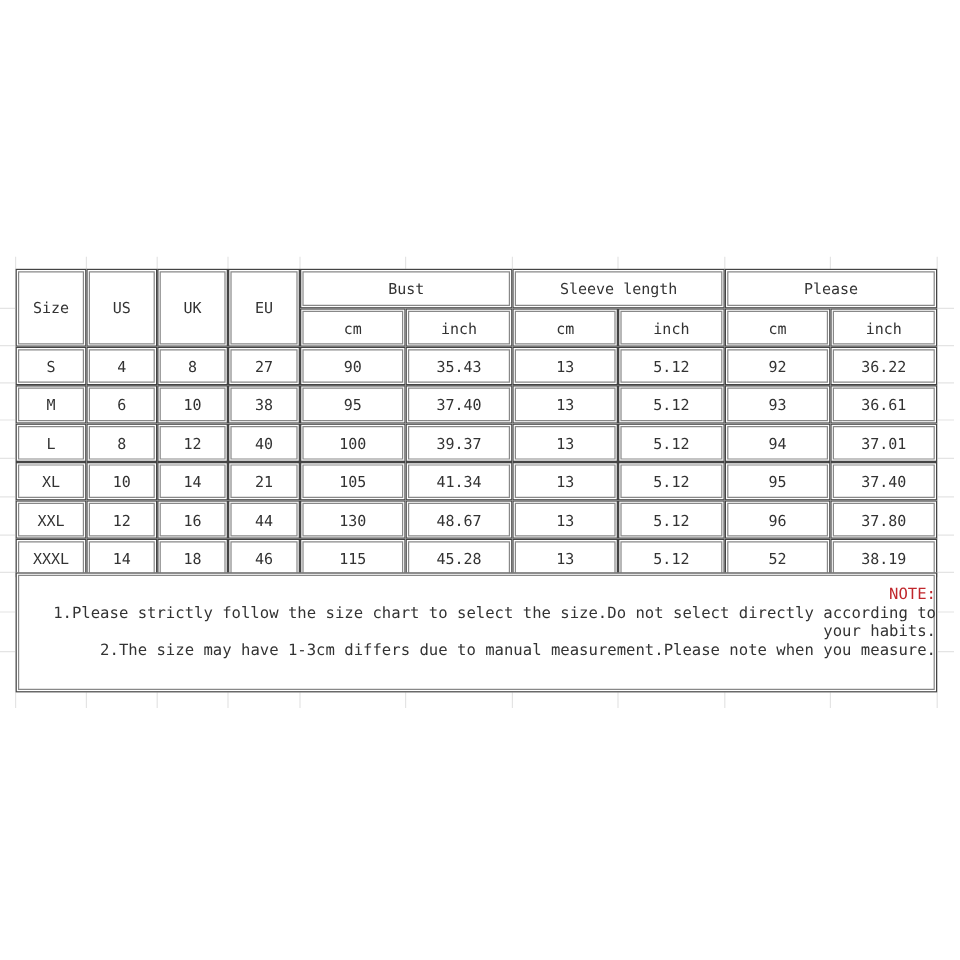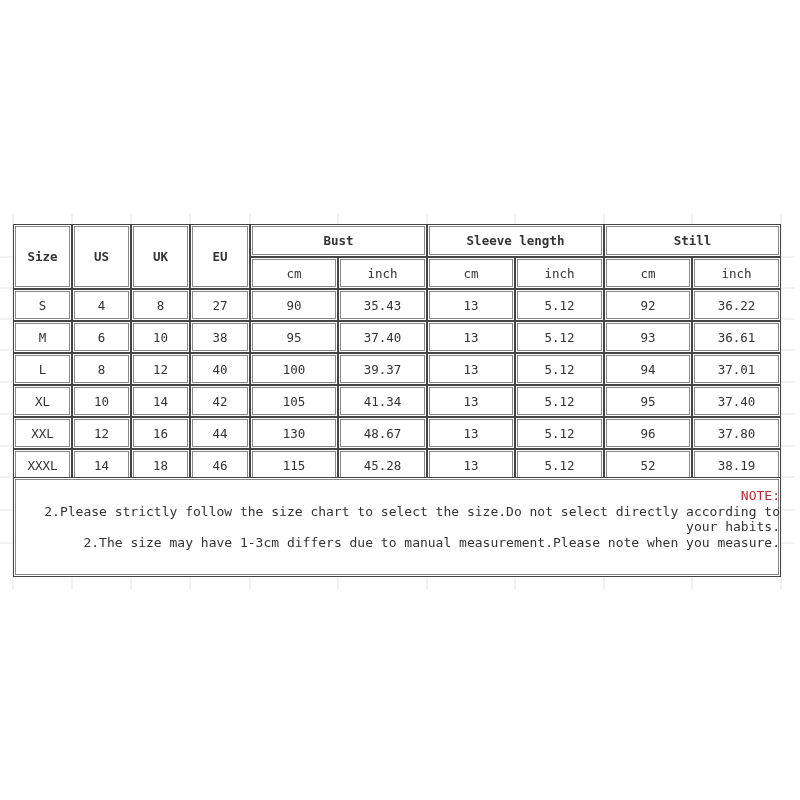--- a/index.html
+++ b/index.html
@@ -3,21 +3,21 @@
 <meta charset="utf-8">
 <style>
   html, body { margin:0; padding:0; background:#ffffff; }
   body { width:800px; height:800px; position:relative; overflow:hidden;
          font-family:"DejaVu Sans Mono","Liberation Mono",monospace; color:#222; }
   .grid-bg { position:absolute; left:0; top:0; width:800px; height:800px; pointer-events:none; }
   table.size-chart { position:absolute; left:13px; top:224px; border-collapse:separate; border-spacing:0;
            table-layout:fixed; width:768px; }
   table.size-chart td { border:1px solid #444; box-shadow: inset 0 0 0 1px #fff, inset 0 0 0 2px #888;
            text-align:center; vertical-align:middle; font-size:12.5px; padding:0; color:#333; background:#fff; }
-  .h1 td { height:31px;font-weight:bold; }
+  .h1 td { height:31px; }
   .h2 td { height:30px; }
   .dr td { height:30px; }
   .notes { position:absolute; left:13px; top:477px; width:768px; height:100px; box-sizing:border-box;
            border:1px solid #444; box-shadow: inset 0 0 0 1px #fff, inset 0 0 0 2px #888; background:#fff;
            text-align:right; font-size:13px; line-height:15.5px; padding-top:10px; color:#333; }
   .notes .note-title { color:#c0282d; }
 </style>
 </head>
 <body>
 
@@ -61,21 +61,21 @@
       <col style="width:89px">
   </colgroup>
   <tbody>
       <tr class="h1">
     <td rowspan="2">Size</td>
     <td rowspan="2">US</td>
     <td rowspan="2">UK</td>
     <td rowspan="2">EU</td>
     <td colspan="2">Bust</td>
     <td colspan="2">Sleeve length</td>
-    <td colspan="2">Still</td>
+    <td colspan="2">Please</td>
   </tr>
   <tr class="h2">
     <td>cm</td>
     <td>inch</td>
     <td>cm</td>
     <td>inch</td>
     <td>cm</td>
     <td>inch</td>
   </tr>
   <tr class="dr">
@@ -111,21 +111,21 @@
     <td>39.37</td>
     <td>13</td>
     <td>5.12</td>
     <td>94</td>
     <td>37.01</td>
   </tr>
   <tr class="dr">
     <td>XL</td>
     <td>10</td>
     <td>14</td>
-    <td>42</td>
+    <td>21</td>
     <td>105</td>
     <td>41.34</td>
     <td>13</td>
     <td>5.12</td>
     <td>95</td>
     <td>37.40</td>
   </tr>
   <tr class="dr">
     <td>XXL</td>
     <td>12</td>
@@ -148,15 +148,15 @@
     <td>13</td>
     <td>5.12</td>
     <td>52</td>
     <td>38.19</td>
   </tr>
 </tbody>
   </table>
 
 <div class="notes">
   <div class="note-title">NOTE:</div>
-  <div>2.Please strictly follow the size chart to select the size.Do not select directly according to your habits.</div>
+  <div>1.Please strictly follow the size chart to select the size.Do not select directly according to your habits.</div>
   <div>2.The size may have 1-3cm differs due to manual measurement.Please note when you measure.</div>
 </div>
 
 </body></html>

